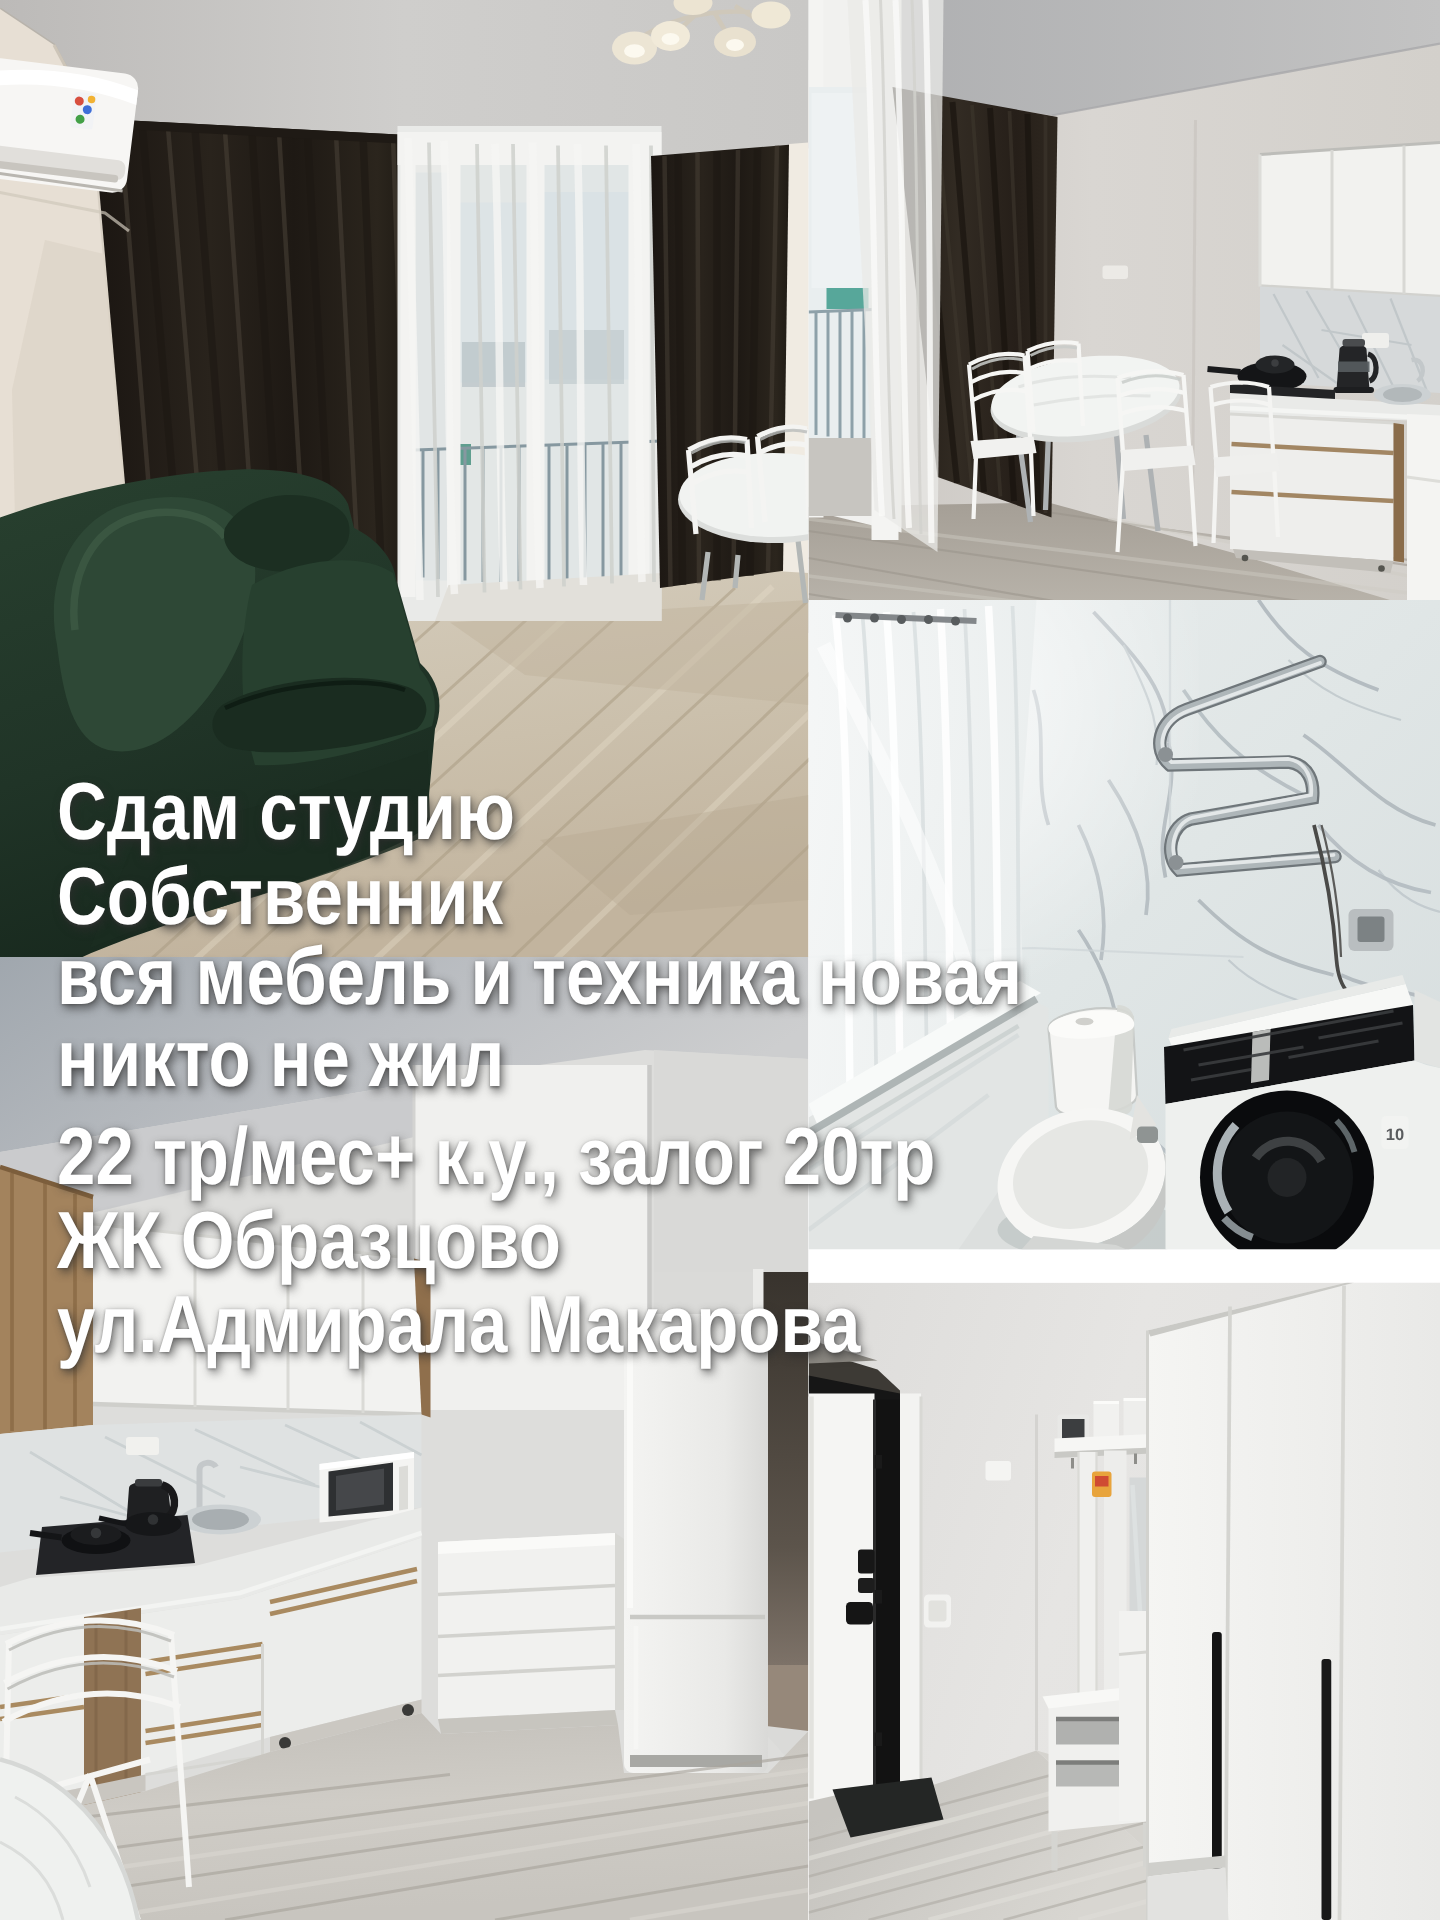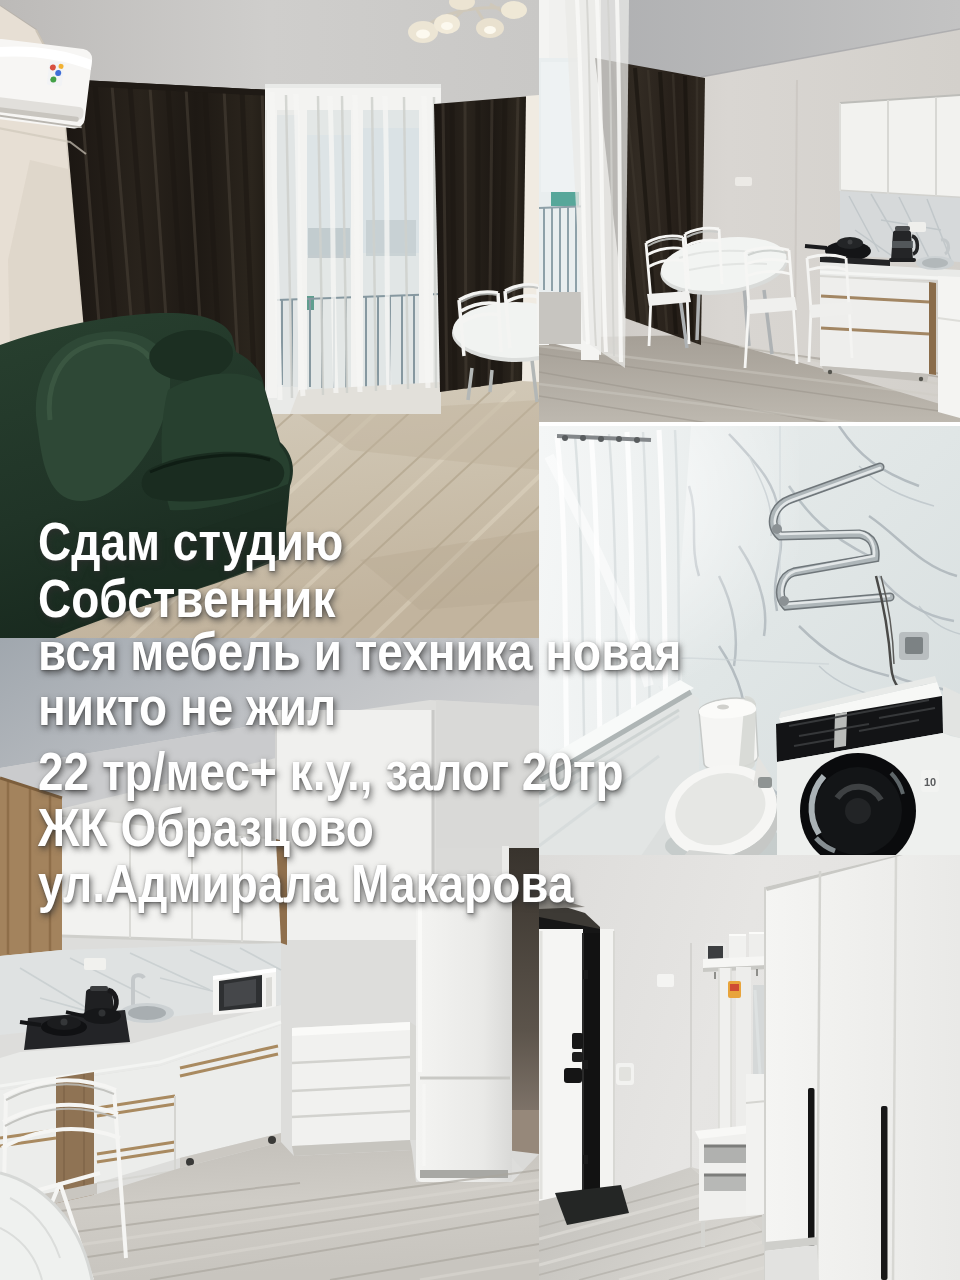--- a/index.html
+++ b/index.html
@@ -397,21 +397,21 @@
 <g stroke="#f4f4f2" stroke-width="2.8" fill="none">
 <path d="M268,258 Q288,252 307,258"></path>
 <path d="M269,270 Q289,264 308,270"></path>
 <path d="M268,258 L272,310 M307,258 L310,306"></path>
 <path d="M272,308 L270,362 M310,304 L313,358"></path>
 </g>
 <polygon points="270,305 312,302 314,314 272,318" fill="#efefed"></polygon>
 </svg>
 </div>
 
-<div class="ph" style="left:539px;top:426px;width:421px;height:433px">
+<div class="ph" style="left:539px;top:400px;width:421px;height:433px">
 <svg width="421" height="433" viewBox="0 0 421 433">
 <defs>
 <linearGradient id="cwall" x1="0" y1="0" x2="1" y2="1">
 <stop offset="0" stop-color="#eaeeee"></stop>
             <stop offset="0.5" stop-color="#e0e6e6"></stop>
             <stop offset="1" stop-color="#d5dcdd"></stop>
 </linearGradient>
 <linearGradient id="ccurt" x1="0" y1="0" x2="1" y2="0">
 <stop offset="0" stop-color="#f4f6f6"></stop>
             <stop offset="1" stop-color="#eaeeee"></stop>

